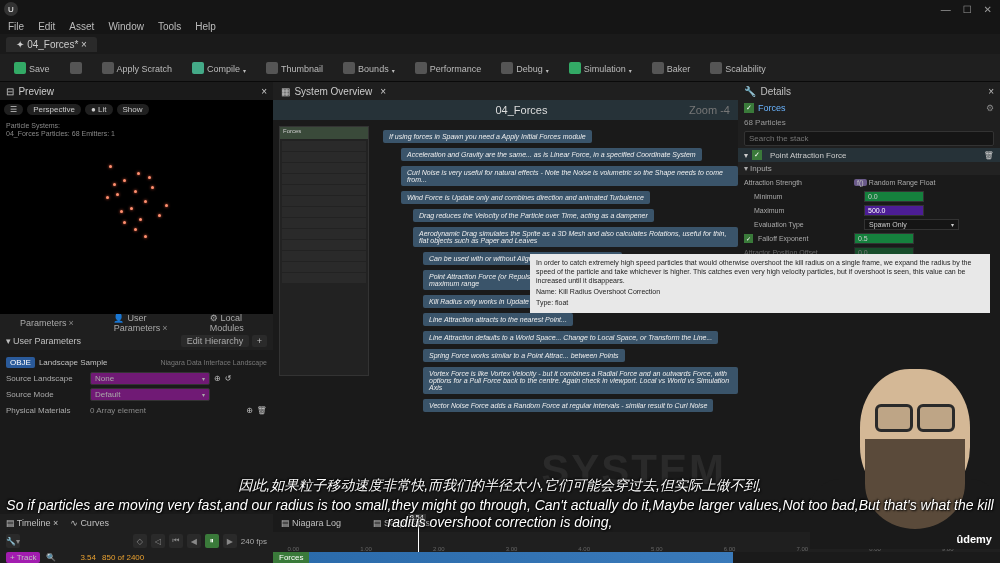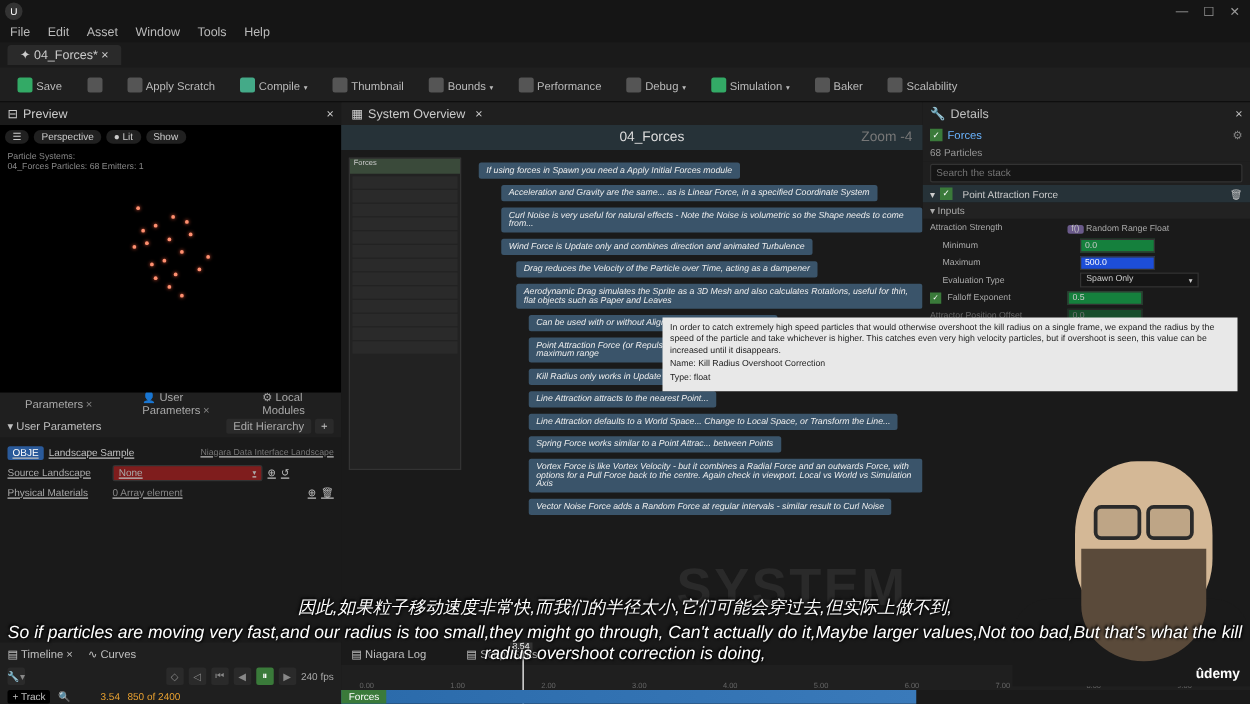--- a/index.html
+++ b/index.html
@@ -24,24 +24,24 @@
 .preview-top { position: absolute; top: 4px; left: 4px; display: flex; gap: 4px; }
 .preview-pill { background: rgba(40,40,40,0.8); padding: 1px 6px; border-radius: 8px; font-size: 8px; color: #ccc; }
 .preview-info { position: absolute; top: 22px; left: 6px; font-size: 7px; color: #888; line-height: 1.2; }
 .particles { position: absolute; top: 50%; left: 50%; transform: translate(-50%,-50%); width: 140px; height: 140px; }
 .pt { position: absolute; width: 3px; height: 3px; background: #ff9070; border-radius: 50%; box-shadow: 0 0 3px #ff6040; }
 .param-row-tabs { height: 18px; background: #1f1f1f; display: flex; align-items: center; font-size: 9px; }
 .param-tab { padding: 0 20px; color: #aaa; }
 .param-tab .x { color: #888; margin-left: 2px; }
 .user-params-header { height: 18px; background: #1f1f1f; display: flex; align-items: center; justify-content: space-between; padding: 0 6px; font-size: 9px; }
 .edit-hier { background: #2a2a2a; padding: 1px 6px; border-radius: 2px; color: #aaa; }
-.params-body { flex: 1; background: #1a1a1a; padding: 4px 6px; font-size: 8px; text-decoration: underline; }
+.params-body { flex: 1; background: #1a1a1a; padding: 4px 6px; font-size: 8px; }
 .param-row { display: flex; align-items: center; height: 16px; gap: 4px; }
 .param-label { width: 80px; color: #aaa; font-size: 8px; }
-.dropdown-small { background: #7f1d1d; border: 1px solid #333; padding: 1px 4px; color: #aaa; font-size: 8px; border-radius: 2px; display: flex; justify-content: space-between; align-items: center; width: 120px; }
+.dropdown-small { background: #701a75; border: 1px solid #333; padding: 1px 4px; color: #aaa; font-size: 8px; border-radius: 2px; display: flex; justify-content: space-between; align-items: center; width: 120px; }
 .badge-blue { background: #2a5a9a; color: #fff; padding: 1px 4px; border-radius: 2px; font-size: 8px; }
 .center-col { flex: 1; display: flex; flex-direction: column; background: #1a1a1a; position: relative; }
 .sys-header { height: 18px; background: #1f1f1f; display: flex; align-items: center; padding: 0 8px; font-size: 10px; color: #ccc; gap: 4px; }
 .sys-title-row { height: 20px; background: #263238; display: flex; align-items: center; justify-content: center; position: relative; }
 .sys-title { color: #ddd; font-size: 11px; padding-left: 32px; }
 .zoom-label { position: absolute; right: 8px; color: #777; font-size: 11px; }
 .graph-area { flex: 1; background: #1a1a1a; position: relative; overflow: hidden; padding: 10px 0 0 110px; }
 .note { background: #3a546a; color: #eee; font-size: 7px; padding: 3px 6px; margin-bottom: 5px; border-radius: 2px; width: fit-content; max-width: 340px; font-style: italic; }
 .note.indent { margin-left: 18px; }
 .system-text { position: absolute; right: 12px; bottom: 20px; font-size: 42px; font-weight: bold; color: #2a2a2a; letter-spacing: 2px; }
@@ -61,31 +61,31 @@
 .search-row { padding: 2px 6px; background: #1f1f1f; }
 .search-input { width: 100%; background: #151515; border: 1px solid #333; padding: 2px 4px; color: #888; font-size: 8px; border-radius: 2px; }
 .module-header { background: #263238; padding: 2px 6px; font-size: 8px; color: #ccc; display: flex; align-items: center; gap: 4px; }
 .details-body { flex: 1; overflow: hidden; }
 .detail-section { font-size: 8px; }
 .detail-section-head { background: #222; padding: 2px 6px; color: #aaa; display: flex; align-items: center; gap: 2px; }
 .detail-row { display: flex; align-items: center; padding: 1px 6px; height: 14px; }
 .detail-label { width: 110px; color: #aaa; font-size: 7px; display: flex; align-items: center; gap: 2px; }
 .detail-val { flex: 1; }
 .num-input { background: #15803d; border: 1px solid #333; color: #ccc; font-size: 7px; padding: 1px 3px; width: 60px; }
-.num-input.sel { background: #1d4ed8; color: #fff; }
+.num-input.sel { background: #4c1d95; color: #fff; }
 .dd-val { background: #151515; border: 1px solid #333; color: #ccc; font-size: 7px; padding: 1px 4px; display: flex; justify-content: space-between; width: 95px; }
 .checkbox { width: 9px; height: 9px; background: #3a7a3a; margin-right: 3px; display: inline-flex; align-items: center; justify-content: center; color: #fff; font-size: 6px; }
 .timeline-area { height: 64px; background: #1a1a1a; display: flex; }
 .tl-left { width: 273px; background: #1f1f1f; }
 .tl-tabs { height: 18px; display: flex; align-items: center; font-size: 9px; padding: 0 6px; gap: 12px; }
 .tl-controls { height: 18px; display: flex; align-items: center; padding: 0 6px; gap: 4px; font-size: 8px; }
 .tl-ctrl-btn { width: 14px; height: 14px; background: #2a2a2a; border-radius: 2px; display: flex; align-items: center; justify-content: center; color: #888; }
 .tl-ctrl-btn.play { background: #3a7a3a; color: #fff; }
 .tl-track-row { height: 14px; display: flex; align-items: center; padding: 0 6px; font-size: 8px; }
-.tl-add-track { background: #000000; padding: 1px 4px; border-radius: 2px; }
+.tl-add-track { background: #a21caf; padding: 1px 4px; border-radius: 2px; }
 .tl-right { flex: 1; background: #1a1a1a; position: relative; }
 .tl-ruler { height: 20px; background: #1f1f1f; display: flex; align-items: flex-end; position: relative; padding-top: 6px; }
 .tl-playhead { position: absolute; top: 0; bottom: 0; width: 1px; background: #fff; left: 145px; }
 .tl-playhead::before { content: attr(data-time); position: absolute; top: 0; left: -10px; background: #333; color: #fff; font-size: 7px; padding: 0 2px; }
 .tl-tick { position: absolute; bottom: 0; font-size: 6px; color: #666; }
 .tl-track-bar { position: absolute; top: 38px; left: 0; height: 14px; background: linear-gradient(to right, #2a6aaa, #3a7aba); width: 460px; }
 .tl-forces-block { position: absolute; top: 38px; left: 0; background: #3a7a3a; color: #fff; font-size: 8px; padding: 1px 6px; }
 .subtitle-overlay { position: absolute; bottom: 32px; left: 0; right: 0; text-align: center; z-index: 200; pointer-events: none; font-style: italic; }
 .sub-cn { color: #fff; font-size: 14px; text-shadow: 1px 1px 2px #000, -1px -1px 2px #000; }
 .sub-en { color: #fff; font-size: 14px; text-shadow: 1px 1px 2px #000, -1px -1px 2px #000; margin-top: 2px; line-height: 1.2; }
@@ -236,20 +236,27 @@
       <div class="param-row">
         <span class="param-label">Source Landscape</span>
         <span class="dropdown-small">
             <span>None</span>
             <span class="caret-down">▾</span>
           </span>
         <span>⊕</span>
         <span>↺</span>
       </div>
       <div class="param-row">
+        <span class="param-label">Source Mode</span>
+        <span class="dropdown-small">
+            <span>Default</span>
+            <span class="caret-down">▾</span>
+          </span>
+      </div>
+      <div class="param-row">
         <span class="param-label">Physical Materials</span>
         <span style="flex:1;color:#888">0 Array element</span>
         <span>⊕</span>
         <span>🗑</span>
       </div>
     </div>
   </div>
 
   <div class="center-col">
     <div class="sys-header">

